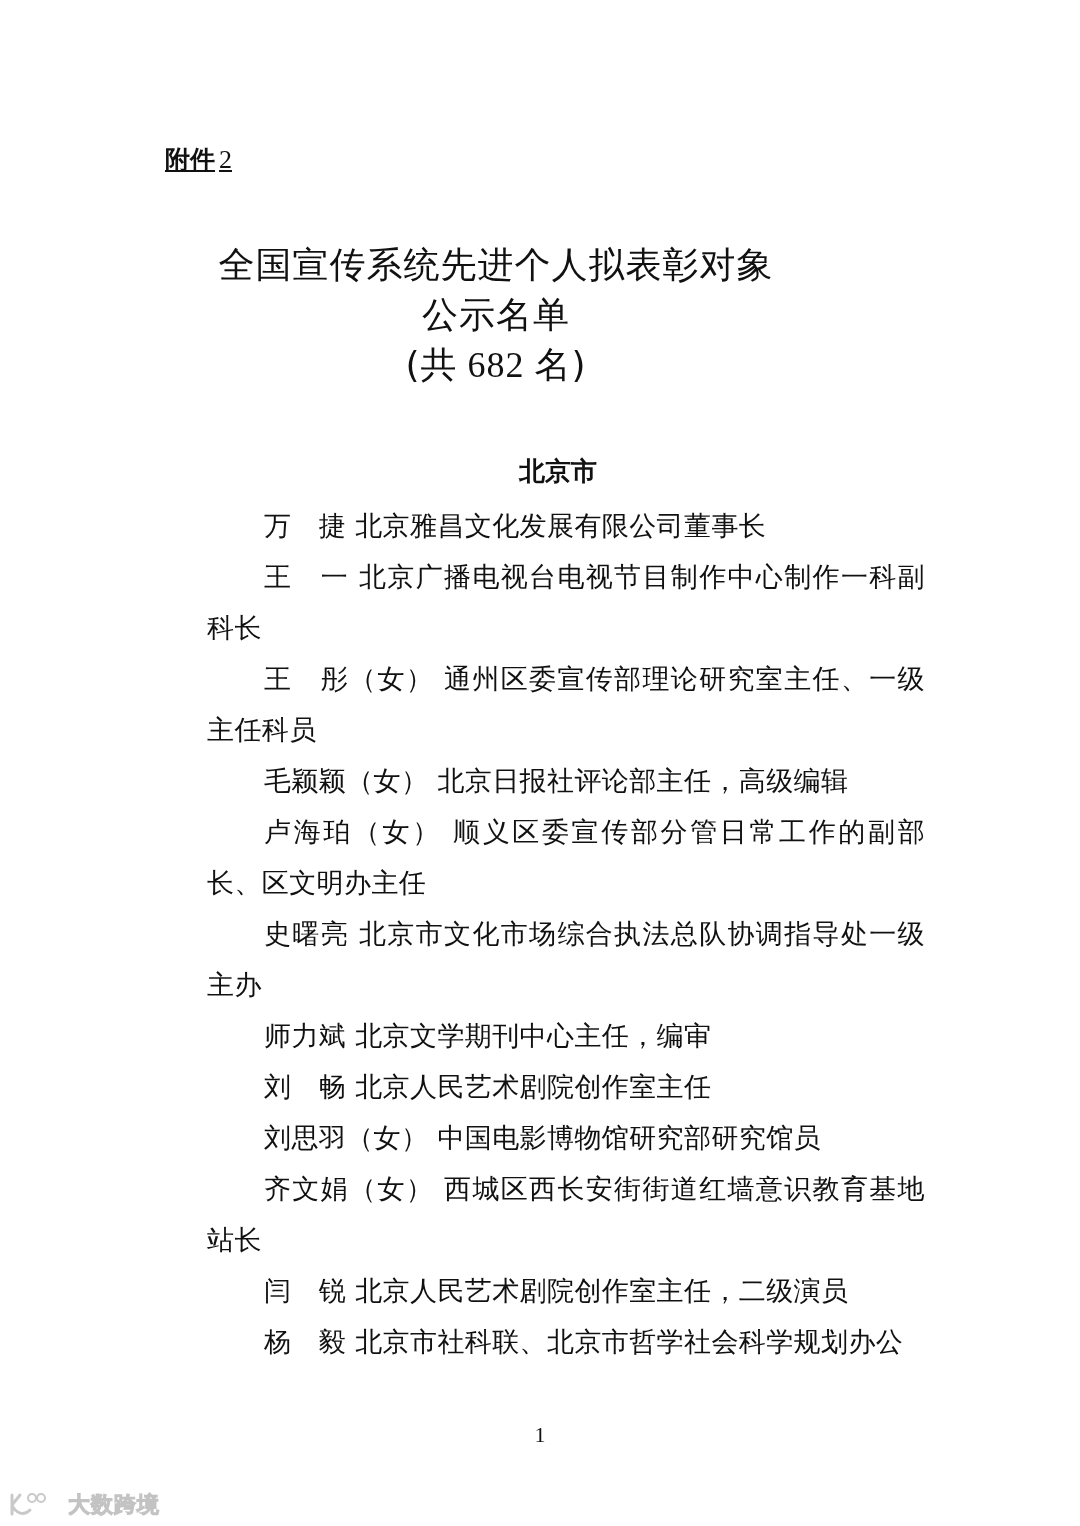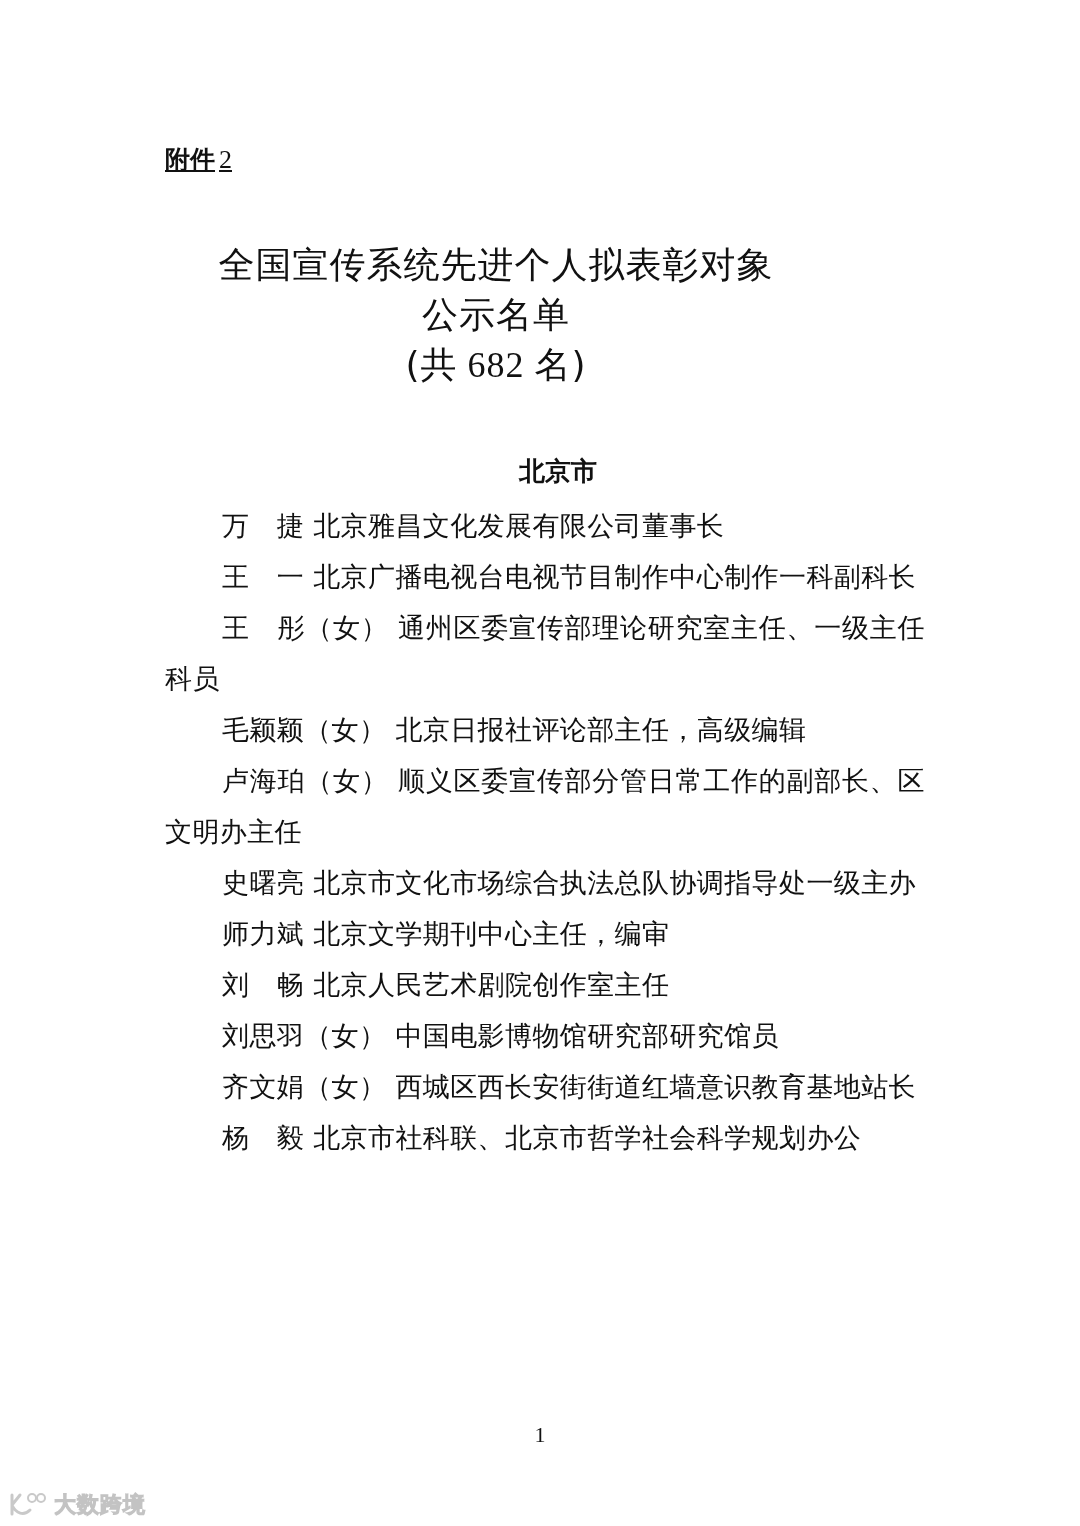--- a/index.html
+++ b/index.html
@@ -67,20 +67,21 @@
       top: 500px;
       width: 760px;
     }
     .entry {
       font-size: 27px;
       line-height: 51px;
       text-indent: 57px;
       text-align: justify;
       text-align-last: left;
       letter-spacing: 0.4px;
+      margin-left: 42px;
     }
     .entry .name {
       white-space: pre;
     }
     .entry .sep {
       white-space: pre;
     }
     .page-number {
       position: absolute;
       left: 0;
@@ -90,21 +91,21 @@
       font-family: "Liberation Serif", "DejaVu Serif", serif;
       font-size: 22px;
       line-height: 30px;
     }
     .watermark {
       position: absolute;
       left: 8px;
       top: 1490px;
       display: flex;
       align-items: center;
-      gap: 6px;
+      gap: 20px;
       color: #c8c8c8;
       opacity: 0.9;
       justify-content: flex-end;
     }
     .watermark .logo {
       width: 40px;
       height: 26px;
       position: relative;
     }
     .watermark .text {
@@ -157,20 +158,23 @@
   <div class="entry">
     <span class="name">刘　畅</span><span class="gender"></span><span class="sep"> </span><span class="desc">北京人民艺术剧院创作室主任</span>
   </div>
   <div class="entry">
     <span class="name">刘思羽</span><span class="gender">（女）</span><span class="sep"> </span><span class="desc">中国电影博物馆研究部研究馆员</span>
   </div>
   <div class="entry">
     <span class="name">齐文娟</span><span class="gender">（女）</span><span class="sep"> </span><span class="desc">西城区西长安街街道红墙意识教育基地站长</span>
   </div>
   <div class="entry">
+    <span class="name">闫　锐</span><span class="gender"></span><span class="sep"> </span><span class="desc">北京人民艺术剧院创作室主任，二级演员</span>
+  </div>
+  <div class="entry">
     <span class="name">杨　毅</span><span class="gender"></span><span class="sep"> </span><span class="desc">北京市社科联、北京市哲学社会科学规划办公</span>
   </div>
 </div>
 
 <div class="page-number">1</div>
 
 <div class="watermark">
   <span class="logo">
     <svg width="40" height="26" viewBox="0 0 40 26">
       <path d="M4 3 L4 22 M4 13 L12 3 M4 13 C8 22 16 24 22 18" fill="none" stroke="#c4c4c4" stroke-width="3" stroke-linecap="round"></path>

